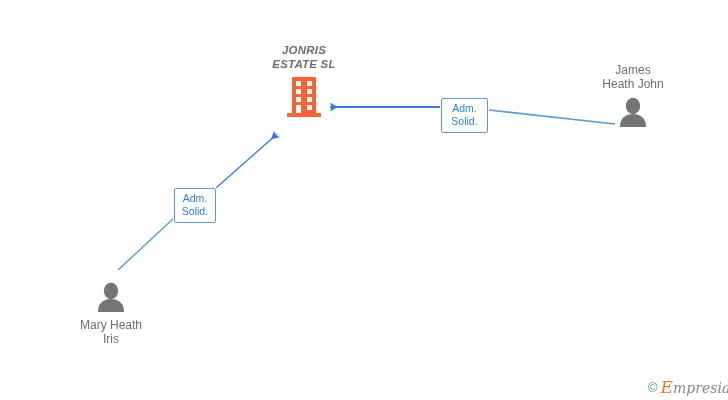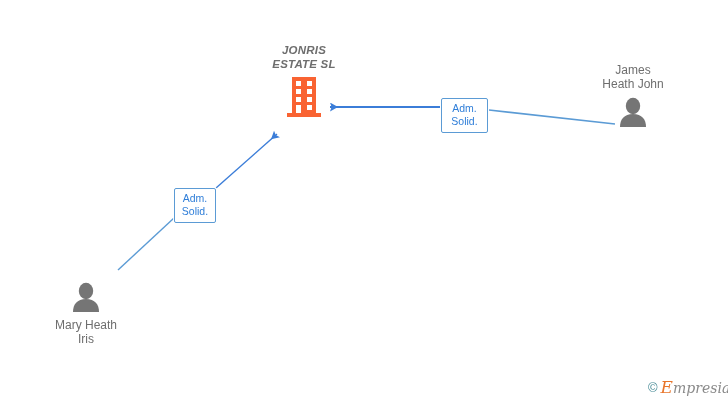--- a/index.html
+++ b/index.html
@@ -48,21 +48,21 @@
     justify-content: center;
   }
 
   
   .person-node {
     position: absolute;
     width: 110px;
     text-align: center;
   }
   .person-node.right { left: 578px; top: 63px; }
-  .person-node.left  { left: 31px;  top: 282px; }
+  .person-node.left  { left: 56px;  top: 282px; }
   .person-label {
     font-size: 12px;
     color: #6e6e6e;
     line-height: 14px;
     white-space: pre-line;
   }
   .person-icon-wrap {
     display: flex;
     justify-content: center;
   }

